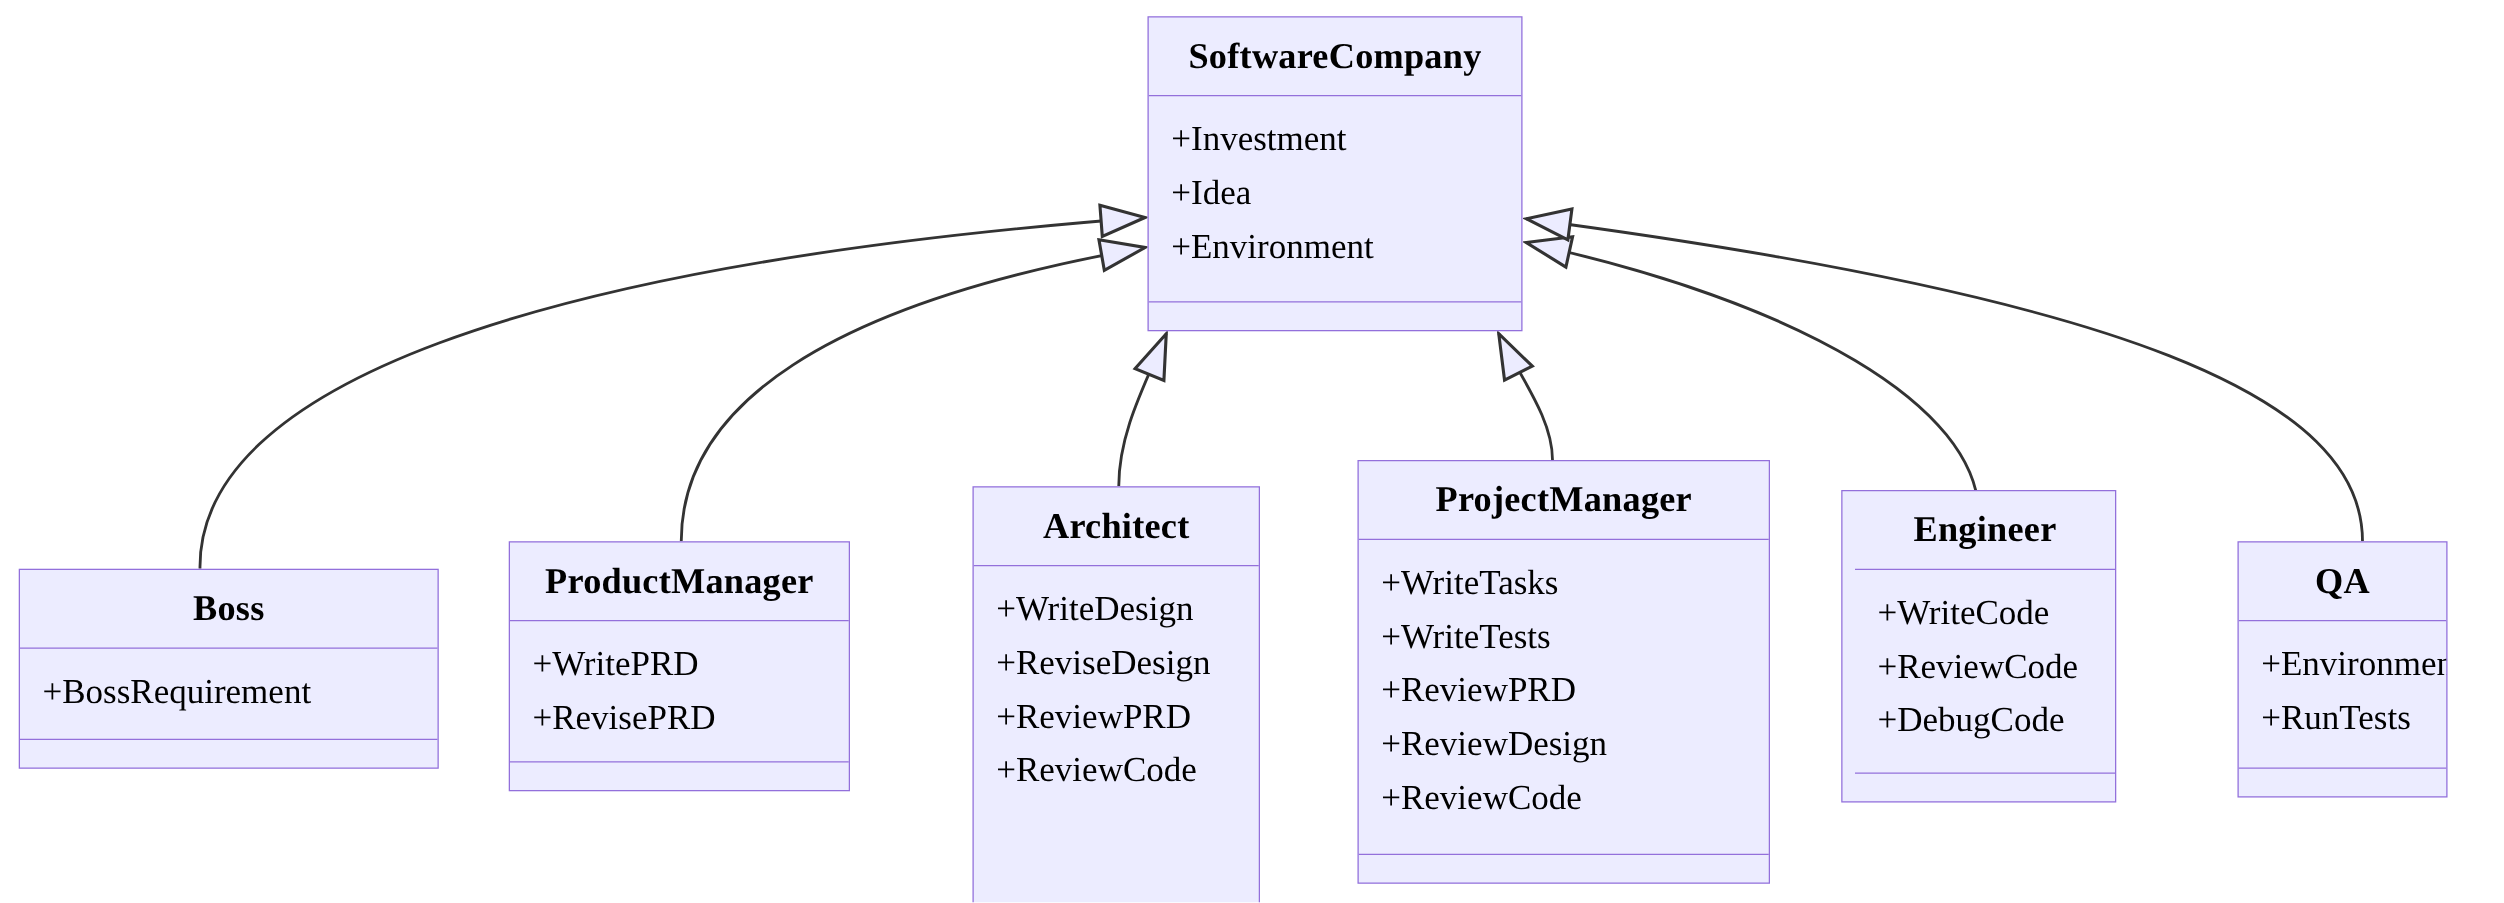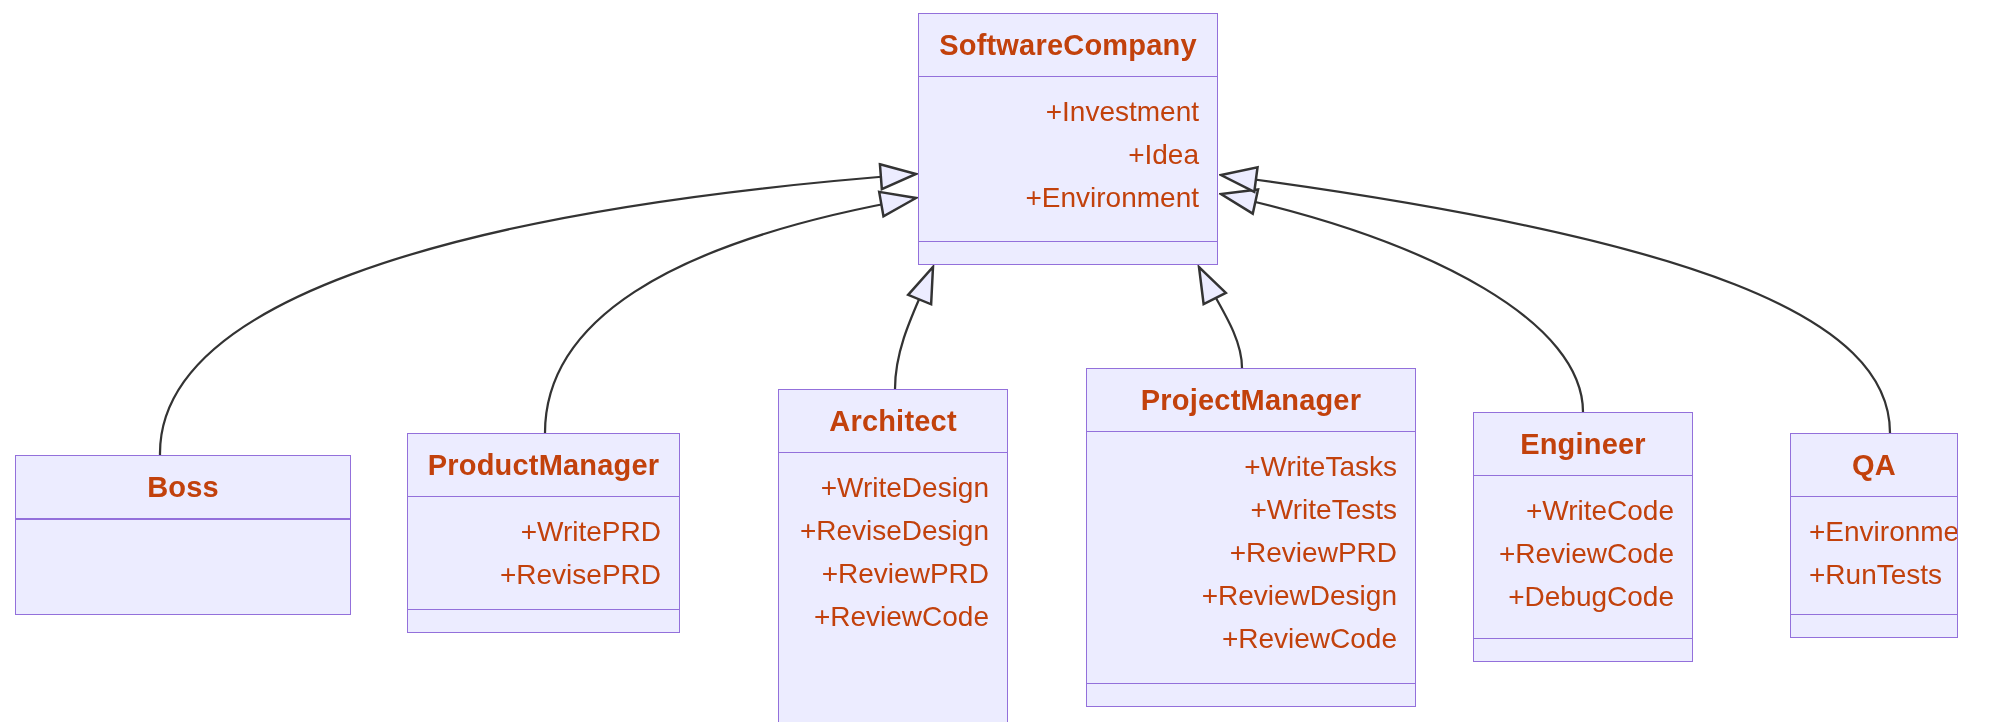--- a/index.html
+++ b/index.html
@@ -2,22 +2,22 @@
 <html><head>
 <meta charset="utf-8">
 <style>
   html, body { margin: 0; padding: 0; background: #ffffff; }
   .canvas {
     position: relative;
     width: 2003px;
     height: 722px;
     background: #ffffff;
     overflow: hidden;
-    font-family: Liberation Sans, sans-serif;
-    color: #c2410c;
+    font-family: Liberation Serif, serif;
+    color: #000000;
   }
   .edges-layer {
     position: absolute;
     left: 0; top: 0;
     width: 2003px; height: 722px;
     pointer-events: none;
   }
   .edge-path {
     fill: none;
     stroke: #333333;
@@ -40,35 +40,35 @@
     justify-content: center;
     font-weight: bold;
     font-size: 29px;
     letter-spacing: 0.2px;
   }
   .class-members {
     flex: 1 1 auto;
     padding: 13px 18px 0 18px;
     font-size: 28px;
     line-height: 43px;
-    text-align: right;
+    text-align: left;
     overflow: hidden;
   }
   .class-footer {
     flex: 0 0 auto;
     height: 22px;
     border-top: 1.3px solid #9370DB;
   }
   
   .box-softwarecompany { left: 918px; top: 13px;  width: 300px; height: 252px; }
   .box-boss            { left: 15px;  top: 455px; width: 336px; height: 160px; }
   .box-productmanager  { left: 407px; top: 433px; width: 273px; height: 200px; }
   .box-architect       { left: 778px; top: 389px; width: 230px; height: 362px; }
   .box-projectmanager  { left: 1086px;top: 368px; width: 330px; height: 339px; }
-  .box-engineer        { left: 1473px;top: 412px; width: 220px; height: 250px; }
+  .box-engineer        { left: 1473px;top: 392px; width: 220px; height: 250px; padding-left: 10px; }
   .box-qa              { left: 1790px;top: 433px; width: 168px; height: 205px; }
 </style>
 </head>
 <body>
 
 <div class="canvas">
 
   <svg class="edges-layer" viewBox="0 0 2003 722" xmlns="http://www.w3.org/2000/svg">
     <defs>
       <marker id="inherit-arrow" viewBox="0 0 19 14" refX="18" refY="7" markerWidth="40" markerHeight="29" markerUnits="userSpaceOnUse" orient="auto">
@@ -88,20 +88,23 @@
     <div class="class-members">
       <div class="member">+Investment</div>
       <div class="member">+Idea</div>
       <div class="member">+Environment</div>
     </div>
     <div class="class-footer"></div>
   </div>
 
   <div class="class-box box-boss">
     <div class="class-title">Boss</div>
+    <div class="class-members">
+      <div class="member">+BossRequirement</div>
+    </div>
     <div class="class-footer"></div>
   </div>
 
   <div class="class-box box-productmanager">
     <div class="class-title">ProductManager</div>
     <div class="class-members">
       <div class="member">+WritePRD</div>
       <div class="member">+RevisePRD</div>
     </div>
     <div class="class-footer"></div>

